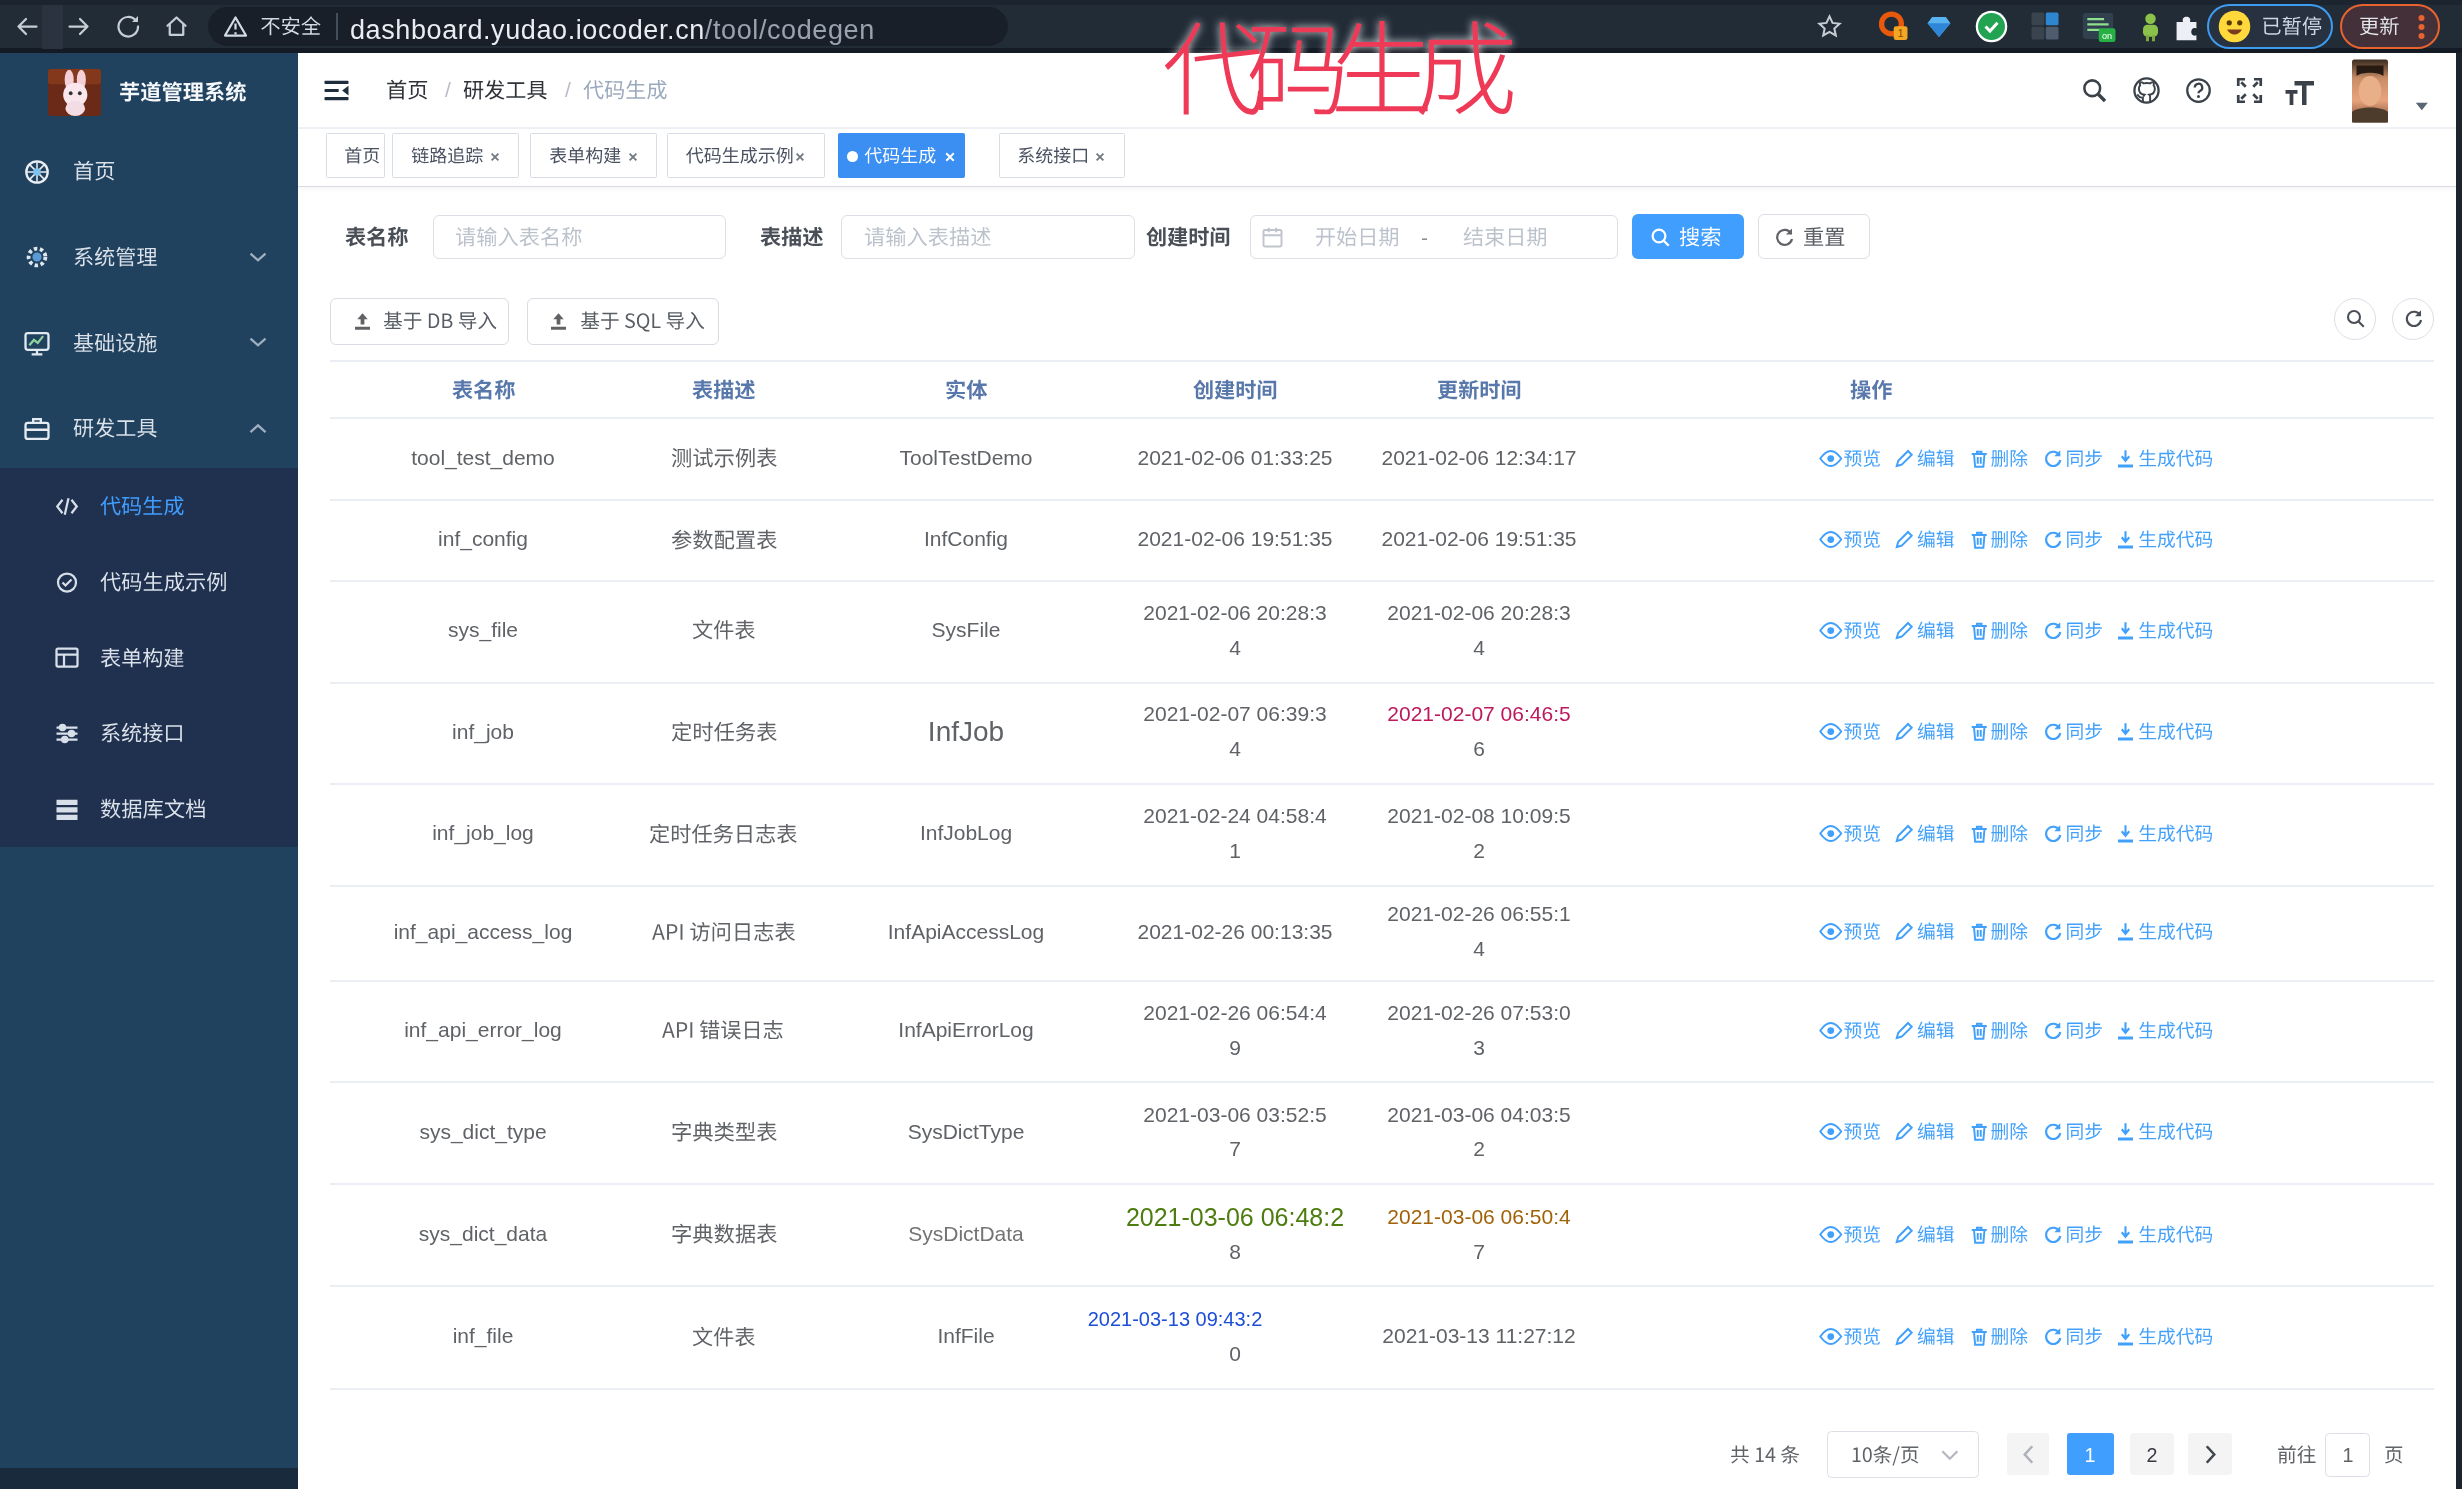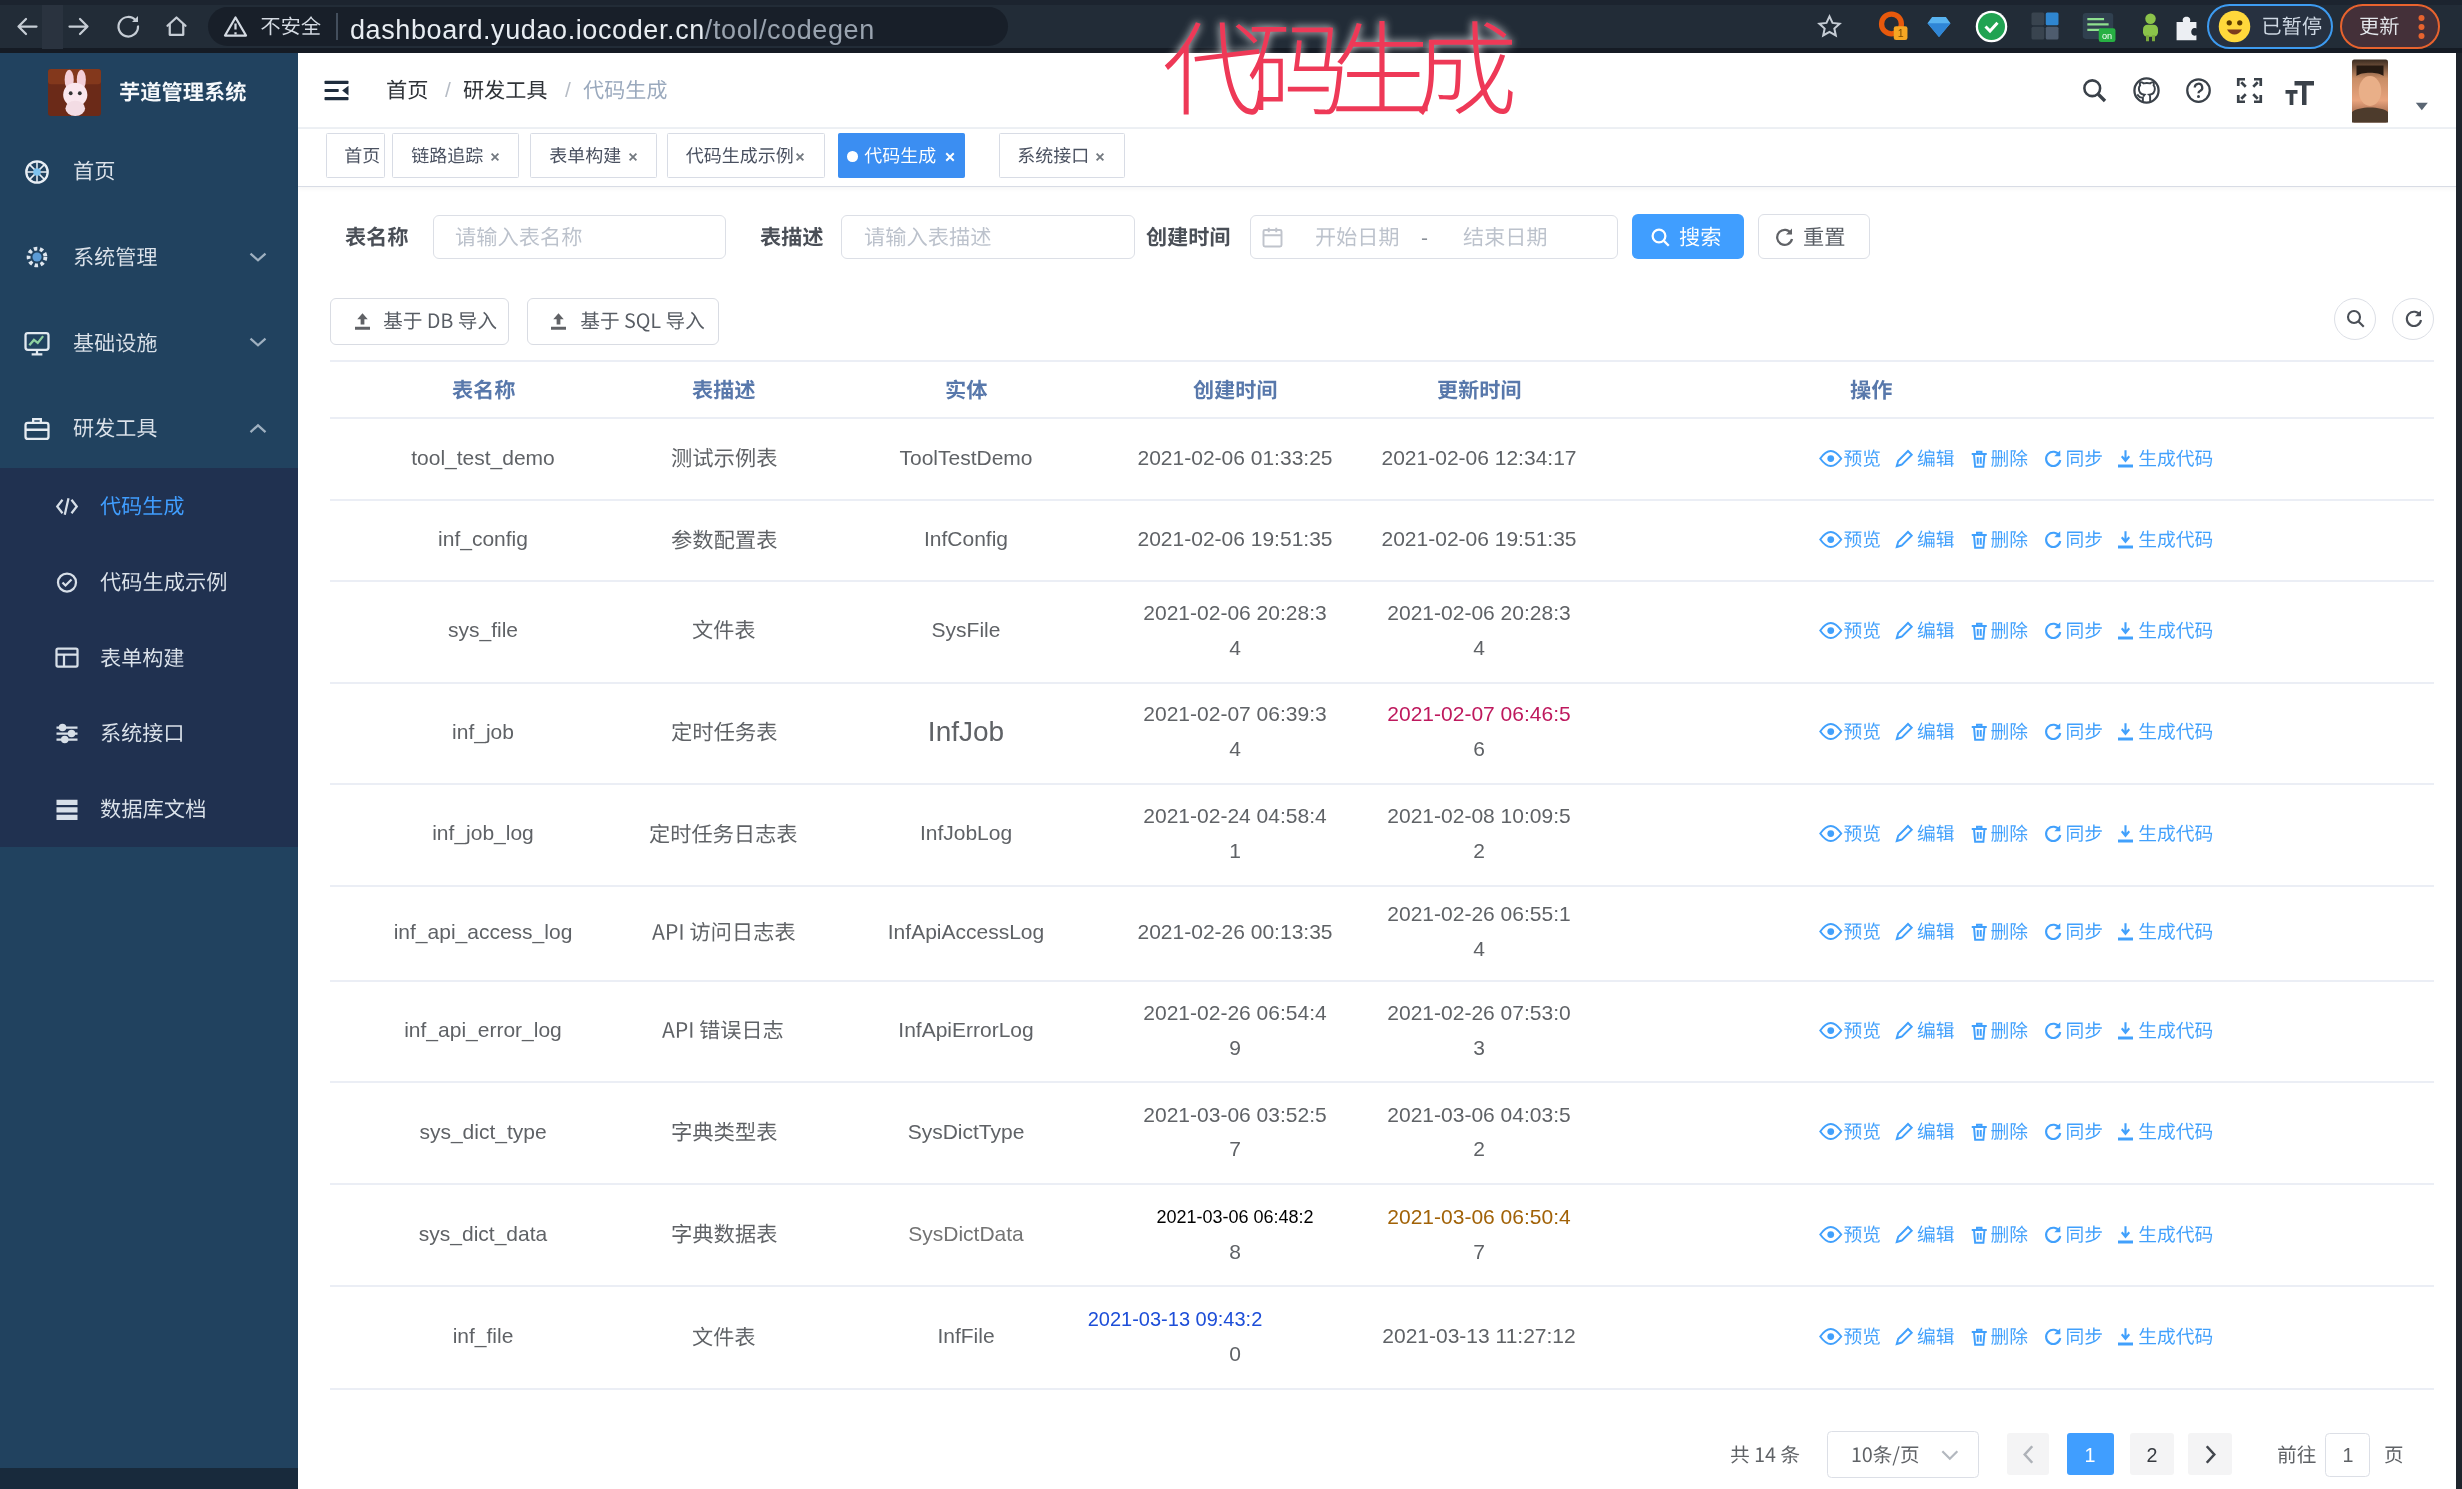--- a/index.html
+++ b/index.html
@@ -872,21 +872,21 @@
 <svg class="ab " style="left:671px;top:1218px" width="108" height="32" viewBox="0 0 142 42">
     <g fill="#5f6266" transform="translate(0,31.2) scale(0.0280,-0.0280)">
       <use href="#gr5b57" x="0"></use>
       <use href="#gr5178" x="1000"></use>
       <use href="#gr6570" x="2000"></use>
       <use href="#gr636e" x="3000"></use>
       <use href="#gr8868" x="4000"></use>
     </g>
   </svg>
 <div class="txt " style="left:966px;top:1234px;font-size:21px;color:#737373;transform:translate(-50%,-50%)">SysDictData</div>
-<div class="txt " style="left:1235px;top:1217px;font-size:18px;color:#000000;transform:translate(-50%,-50%)">2021-03-06 06:48:2</div>
+<div class="txt " style="left:1235px;top:1217px;font-size:25px;color:#4d7c0f;transform:translate(-50%,-50%)">2021-03-06 06:48:2</div>
 <div class="txt " style="left:1235px;top:1252px;font-size:21px;color:#5f6266;transform:translate(-50%,-50%)">8</div>
 <div class="txt " style="left:1479px;top:1217px;font-size:21px;color:#a16207;transform:translate(-50%,-50%)">2021-03-06 06:50:4</div>
 <div class="txt " style="left:1479px;top:1252px;font-size:21px;color:#5f6266;transform:translate(-50%,-50%)">7</div>
 <div class="txt " style="left:483px;top:1336px;font-size:21px;color:#5f6266;transform:translate(-50%,-50%)">inf_file</div>
 <svg class="ab " style="left:692px;top:1321px" width="65" height="32" viewBox="0 0 86 42">
     <g fill="#5f6266" transform="translate(0,31.2) scale(0.0280,-0.0280)">
       <use href="#gr6587" x="0"></use>
       <use href="#gr4ef6" x="1000"></use>
       <use href="#gr8868" x="2000"></use>
     </g>

